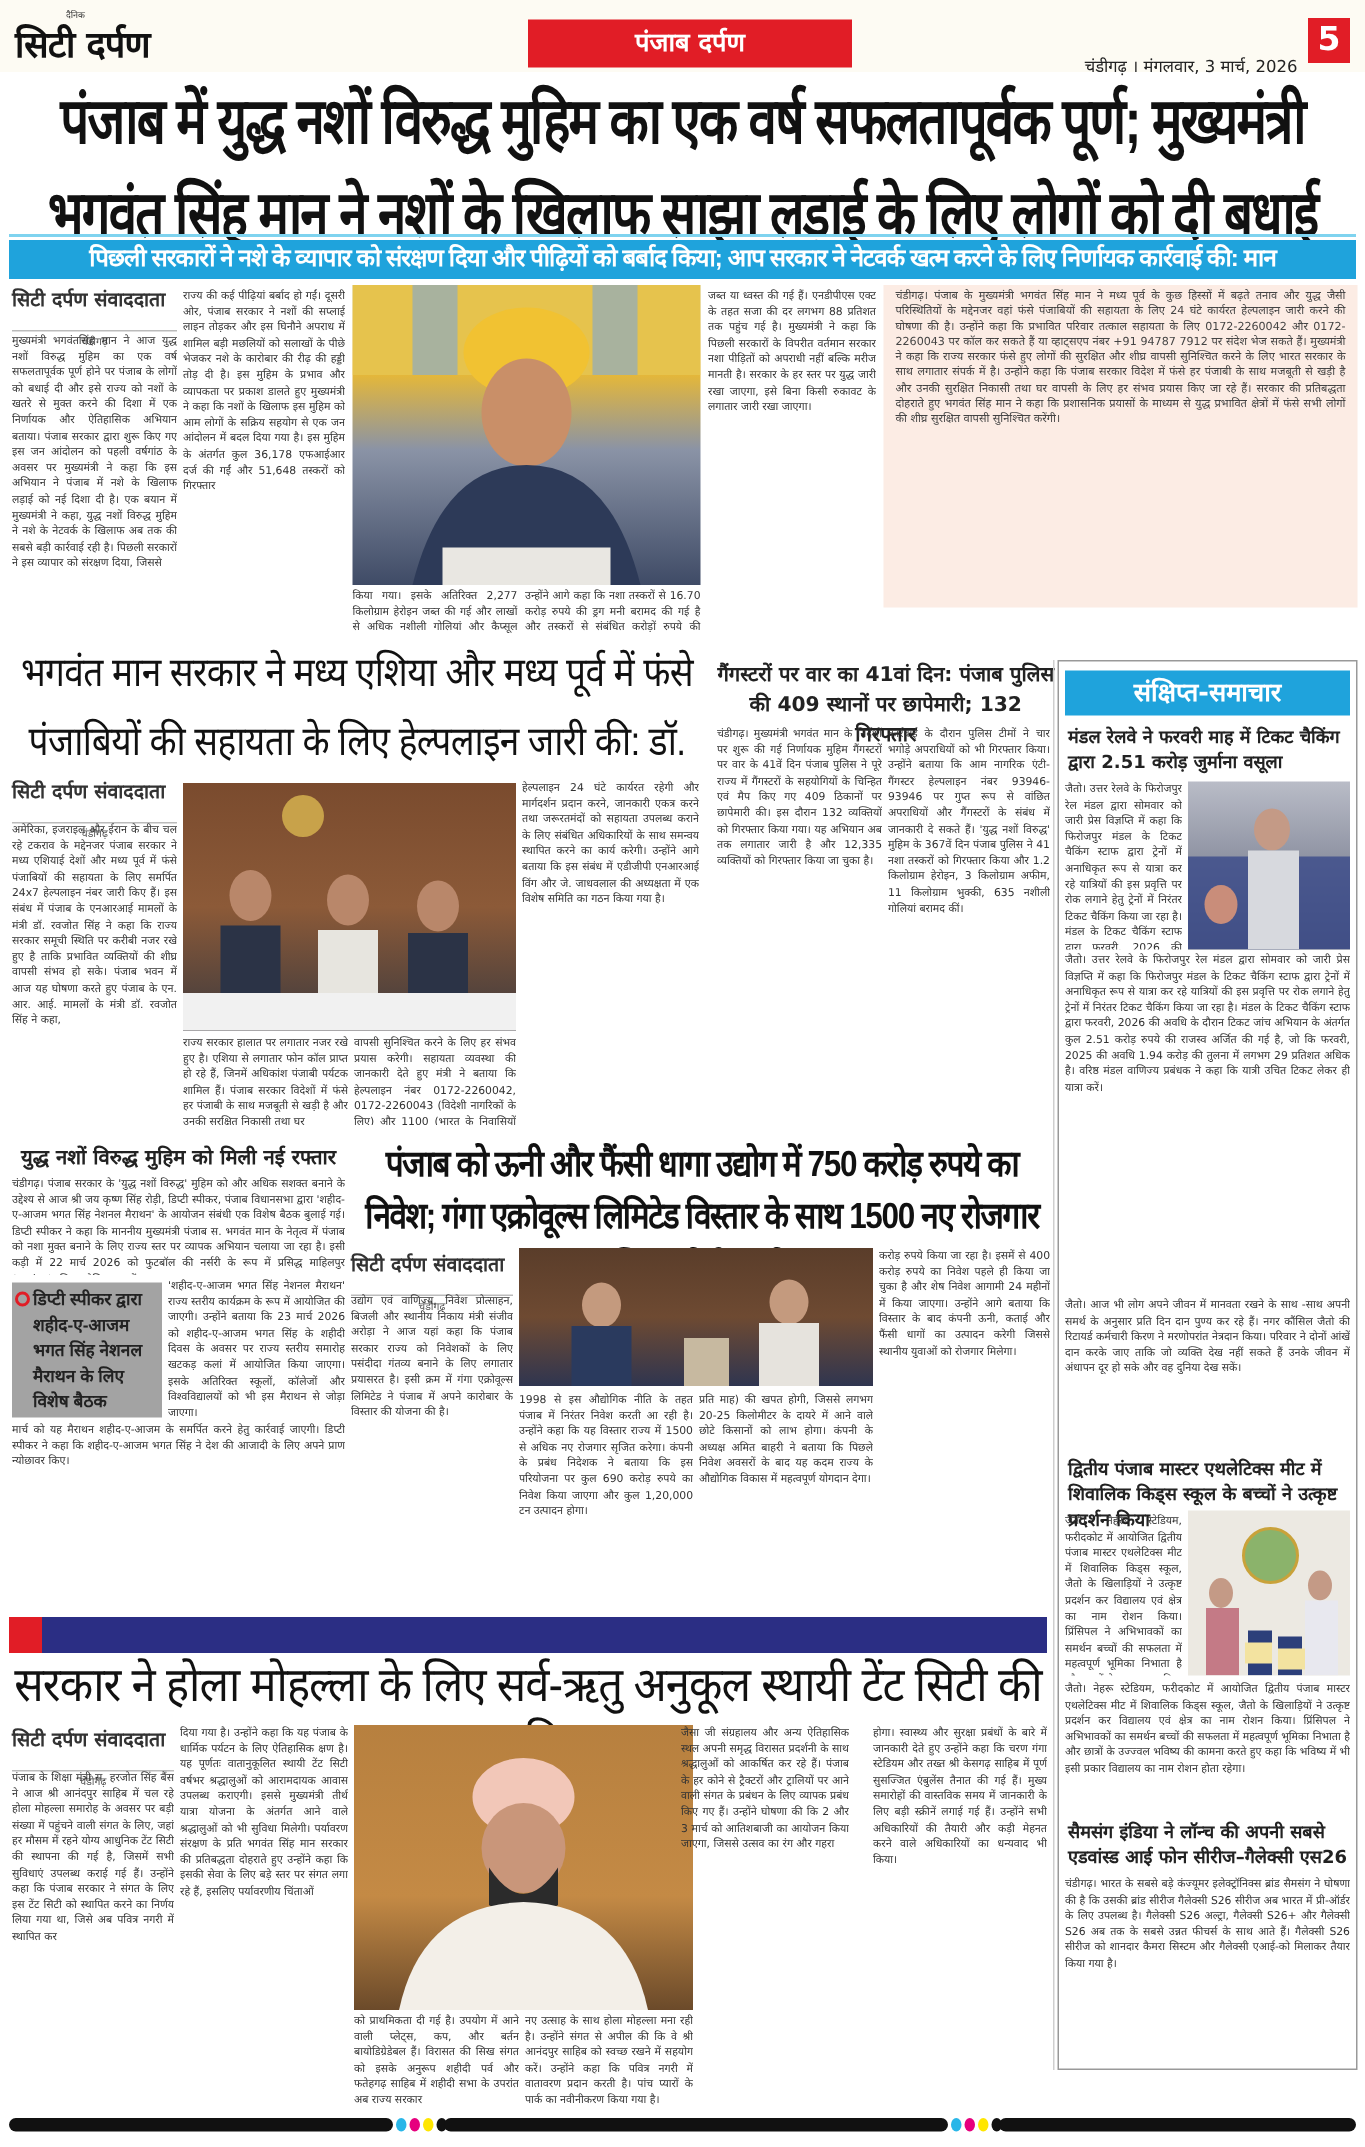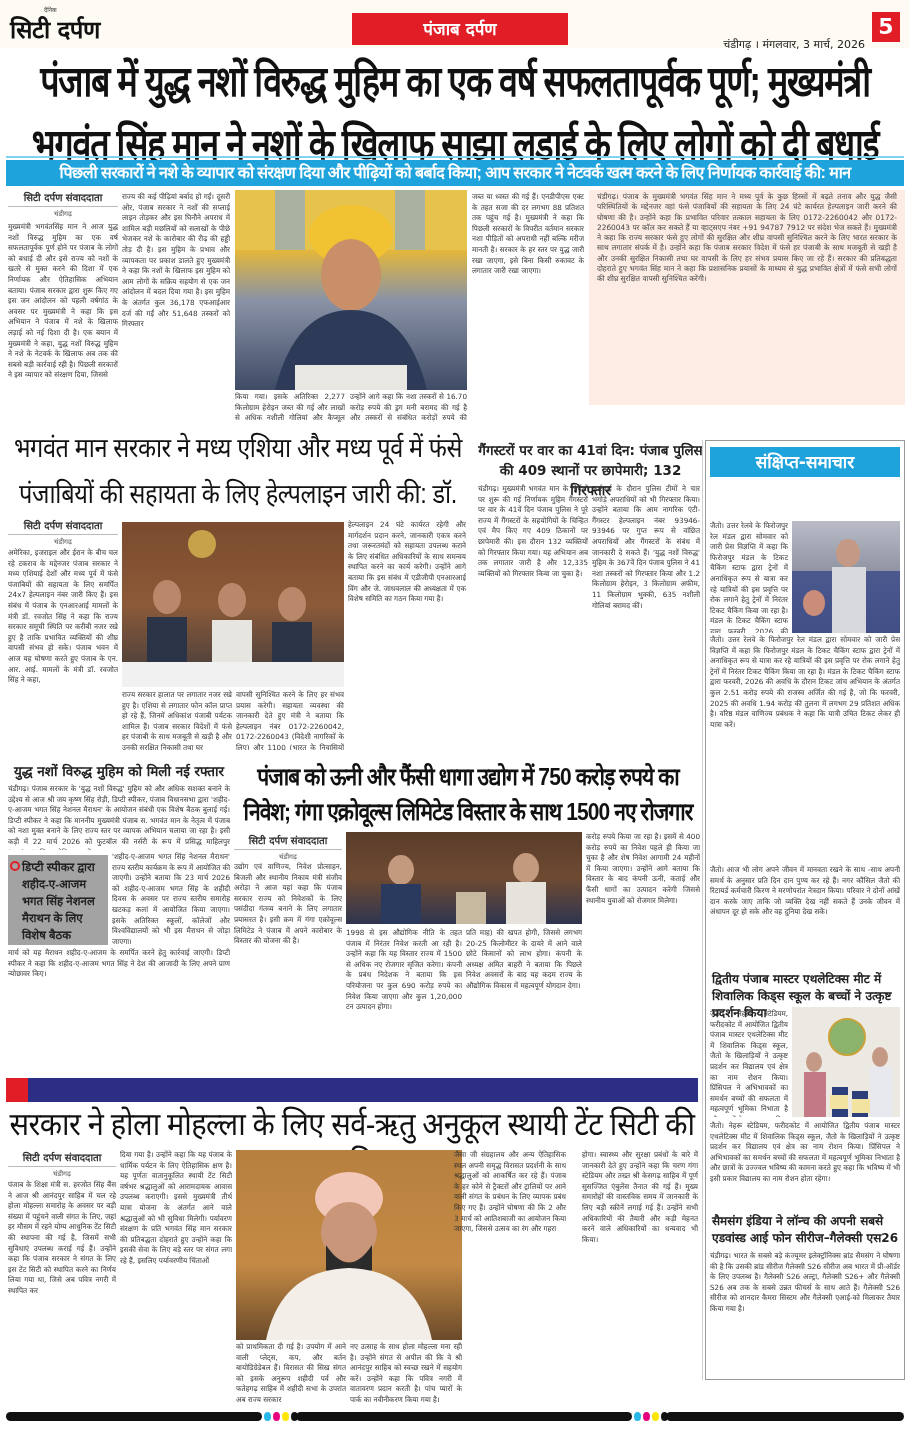--- a/index.html
+++ b/index.html
@@ -14,21 +14,21 @@
   .logo-small { position: absolute; left: 44px; top: 6px; font-size: 6px; color: #333; }
   .section-badge { position: absolute; left: 352px; top: 13px; width: 216px; height: 32px; background: #e11d26; color: #fff; font-size: 17px; font-weight: bold; text-align: center; line-height: 32px; }
   .dateline { position: absolute; right: 45px; top: 24px; font-size: 11px; color: #222; margin-top: 12px; }
   .page-no { position: absolute; right: 10px; top: 12px; width: 28px; height: 30px; background: #e11d26; color: #fff; font-size: 22px; font-weight: bold; text-align: center; line-height: 30px; }
 
   .hl-main { position: absolute; left: 6px; top: 50px; width: 898px; font-family: "Liberation Sans", sans-serif; font-weight: bold; color: #111; text-align: center; font-size: 34px; line-height: 50px; letter-spacing: -1.2px; transform: scaleY(1.25); transform-origin: top; }
   .rule-blue { position: absolute; left: 6px; top: 156px; width: 898px; height: 2px; background: #7fd3ef; }
   .sub-band { position: absolute; left: 6px; top: 160px; width: 898px; height: 26px; background: #1fa3dc; color: #fff; font-size: 16px; font-weight: bold; text-align: center; line-height: 26px; letter-spacing: -0.6px; font-family: "Liberation Sans", sans-serif; }
 
   .col-text { font-size: 7.2px; line-height: 10.6px; color: #333; text-align: justify; overflow: hidden; }
-  .byline { font-size: 10px; font-weight: bold; color: #333; text-align: center; border-bottom: 1px solid #bbb; padding-bottom: 2px; }
+  .byline { font-size: 13px; font-weight: bold; color: #333; border-bottom: 1px solid #bbb; padding-bottom: 12px; }
   .place { font-size: 7px; color: #555; text-align: center; margin: 2px 0 3px; }
 
   .photo { position: absolute; overflow: hidden; }
   .box-pink { position: absolute; left: 589px; top: 190px; width: 316px; height: 215px; background: #fcece4; }
   .pink-head { font-size: 14px; font-weight: bold; color: #222; line-height: 19px; padding: 6px 8px 0; }
   .pink-body { font-size: 7.4px; line-height: 10.3px; color: #444; padding: 2px 8px; text-align: justify; }
 
   .hl-2 { position: absolute; left: 8px; top: 425px; width: 460px; font-family: "Liberation Sans", sans-serif; font-size: 23.5px; line-height: 40px; text-align: center; color: #111; transform: scaleY(1.15); transform-origin: top; letter-spacing: -0.4px; }
   .hl-gang { position: absolute; left: 478px; top: 440px; width: 225px; font-size: 13.5px; font-weight: bold; line-height: 20px; text-align: center; color: #222; }
 
@@ -114,20 +114,21 @@
 <div class="abs col-text" style="left:236px;top:690px;width:108px;height:60px;">वापसी सुनिश्चित करने के लिए हर संभव प्रयास करेगी। सहायता व्यवस्था की जानकारी देते हुए मंत्री ने बताया कि हेल्पलाइन नंबर 0172-2260042, 0172-2260043 (विदेशी नागरिकों के लिए) और 1100 (भारत के निवासियों के लिए) हेल्पलाइन नंबर जारी किए गए हैं।</div>
 <div class="abs col-text" style="left:348px;top:520px;width:118px;height:230px;">हेल्पलाइन 24 घंटे कार्यरत रहेगी और मार्गदर्शन प्रदान करने, जानकारी एकत्र करने तथा जरूरतमंदों को सहायता उपलब्ध कराने के लिए संबंधित अधिकारियों के साथ समन्वय स्थापित करने का कार्य करेगी। उन्होंने आगे बताया कि इस संबंध में एडीजीपी एनआरआई विंग और जे. जाधवलाल की अध्यक्षता में एक विशेष समिति का गठन किया गया है।</div>
 
 <div class="hl-gang">गैंगस्टरों पर वार का 41वां दिन: पंजाब पुलिस की 409 स्थानों पर छापेमारी; 132 गिरफ्तार</div>
 <div class="abs col-text" style="left:478px;top:484px;width:110px;height:270px;">चंडीगढ़। मुख्यमंत्री भगवंत मान के निर्देशों पर शुरू की गई निर्णायक मुहिम गैंगस्टरों पर वार के 41वें दिन पंजाब पुलिस ने पूरे राज्य में गैंगस्टरों के सहयोगियों के चिन्हित एवं मैप किए गए 409 ठिकानों पर छापेमारी की। इस दौरान 132 व्यक्तियों को गिरफ्तार किया गया। यह अभियान अब तक लगातार जारी है और 12,335 व्यक्तियों को गिरफ्तार किया जा चुका है।</div>
 <div class="abs col-text" style="left:592px;top:484px;width:108px;height:270px;">कार्रवाई के दौरान पुलिस टीमों ने चार भगोड़े अपराधियों को भी गिरफ्तार किया। उन्होंने बताया कि आम नागरिक एंटी-गैंगस्टर हेल्पलाइन नंबर 93946-93946 पर गुप्त रूप से वांछित अपराधियों और गैंगस्टरों के संबंध में जानकारी दे सकते हैं। 'युद्ध नशों विरुद्ध' मुहिम के 367वें दिन पंजाब पुलिस ने 41 नशा तस्करों को गिरफ्तार किया और 1.2 किलोग्राम हेरोइन, 3 किलोग्राम अफीम, 11 किलोग्राम भुक्की, 635 नशीली गोलियां बरामद कीं।</div>
 
 <div class="brief">
   <div class="brief-head">संक्षिप्त-समाचार</div>
 
+  <div class="brief-hl" style="top:42px;width:188px;">मंडल रेलवे ने फरवरी माह में टिकट चैकिंग द्वारा 2.51 करोड़ जुर्माना वसूला</div>
   <div class="photo" style="left:86px;top:80px;width:108px;height:112px;background:linear-gradient(180deg,#b9bcc7,#5d6378);">
     <svg width="108" height="112" viewBox="0 0 108 112">
       <rect x="0" y="50" width="108" height="62" fill="#3a4a8a" opacity=".8"></rect>
       <ellipse cx="56" cy="32" rx="12" ry="14" fill="#c49a86"></ellipse>
       <rect x="40" y="46" width="34" height="66" fill="#d7d9de"></rect>
       <ellipse cx="22" cy="82" rx="11" ry="13" fill="#c98d7a"></ellipse>
     </svg>
   </div>
   <div class="abs col-text" style="left:4px;top:80px;width:78px;height:112px;">जैतो। उत्तर रेलवे के फिरोजपुर रेल मंडल द्वारा सोमवार को जारी प्रेस विज्ञप्ति में कहा कि फिरोजपुर मंडल के टिकट चैकिंग स्टाफ द्वारा ट्रेनों में अनाधिकृत रूप से यात्रा कर रहे यात्रियों की इस प्रवृत्ति पर रोक लगाने हेतु ट्रेनों में निरंतर टिकट चैकिंग किया जा रहा है। मंडल के टिकट चैकिंग स्टाफ द्वारा फरवरी, 2026 की अवधि के दौरान टिकट जांच अभियान के अंतर्गत कुल 2.51 करोड़ रुपये की राजस्व अर्जित की गई है, जो कि फरवरी, 2025 की अवधि 1.94 करोड़ की तुलना में लगभग 29 प्रतिशत अधिक है। वरिष्ठ मंडल वाणिज्य प्रबंधक ने कहा कि यात्री उचित टिकट लेकर ही यात्रा करें।</div>
   <div class="abs col-text" style="left:4px;top:194px;width:190px;height:210px;">जैतो। उत्तर रेलवे के फिरोजपुर रेल मंडल द्वारा सोमवार को जारी प्रेस विज्ञप्ति में कहा कि फिरोजपुर मंडल के टिकट चैकिंग स्टाफ द्वारा ट्रेनों में अनाधिकृत रूप से यात्रा कर रहे यात्रियों की इस प्रवृत्ति पर रोक लगाने हेतु ट्रेनों में निरंतर टिकट चैकिंग किया जा रहा है। मंडल के टिकट चैकिंग स्टाफ द्वारा फरवरी, 2026 की अवधि के दौरान टिकट जांच अभियान के अंतर्गत कुल 2.51 करोड़ रुपये की राजस्व अर्जित की गई है, जो कि फरवरी, 2025 की अवधि 1.94 करोड़ की तुलना में लगभग 29 प्रतिशत अधिक है। वरिष्ठ मंडल वाणिज्य प्रबंधक ने कहा कि यात्री उचित टिकट लेकर ही यात्रा करें।</div>

